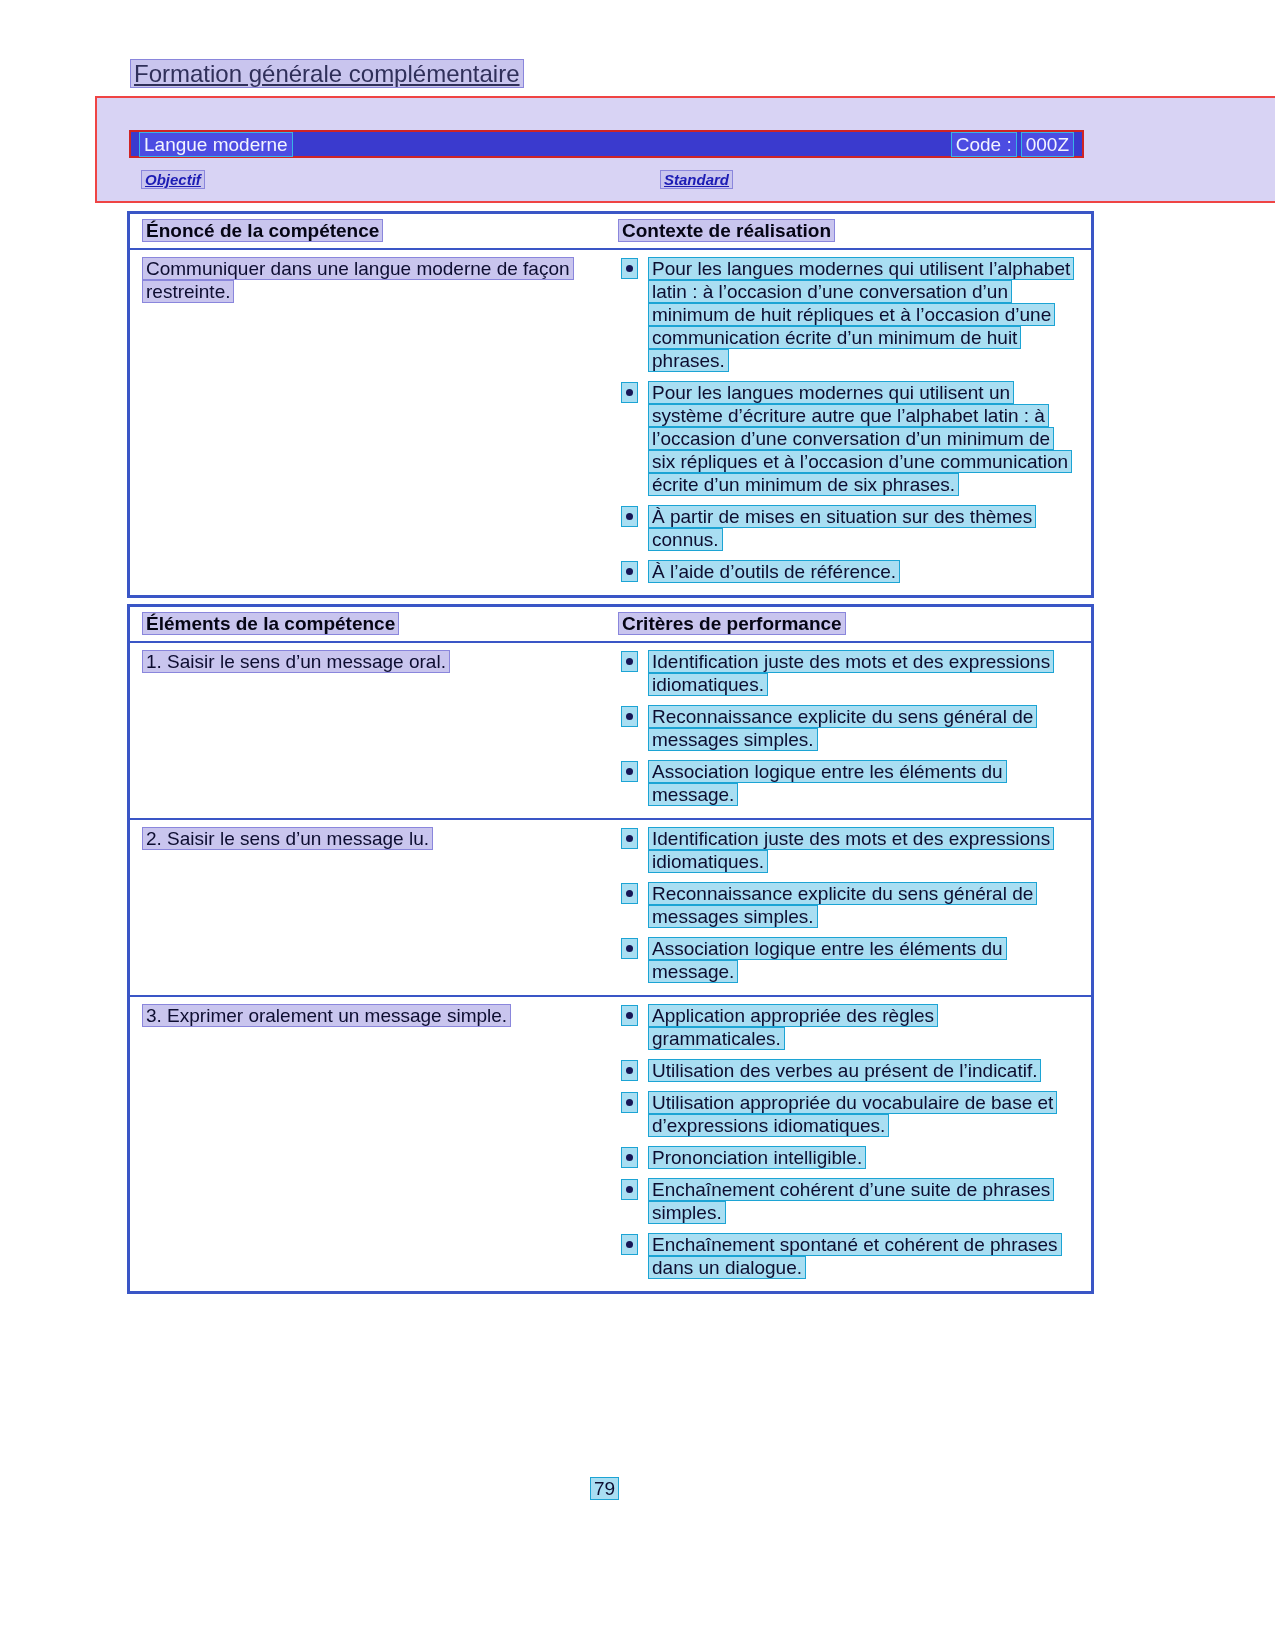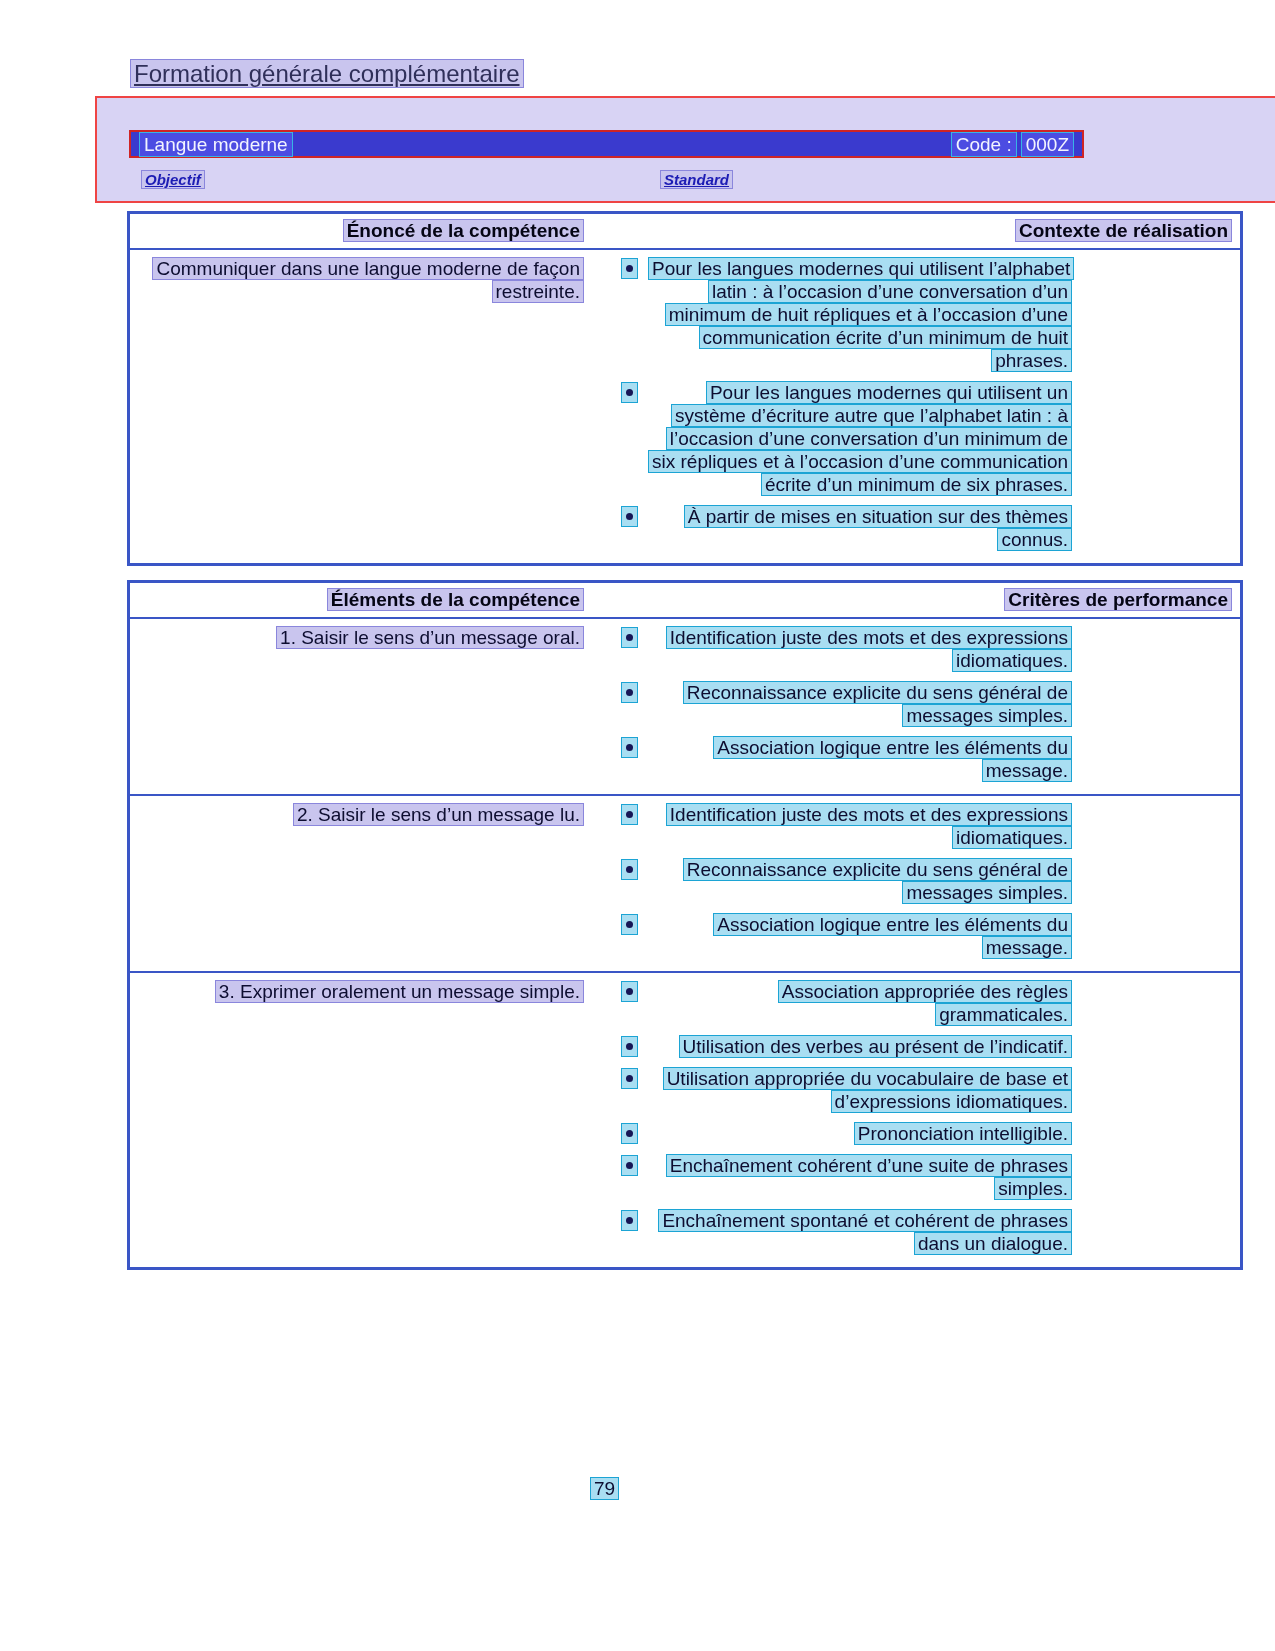--- a/index.html
+++ b/index.html
@@ -48,21 +48,21 @@
     display:grid; grid-template-columns:488px 1fr; margin-top:9px;
   }
   .obj-std-row .head-it {
     font-weight:bold; font-style:italic; text-decoration:underline;
     color:#1c1cb4; font-size:15px;
   }
   .obj-pad { margin-left:12px; }
   .std-pad { margin-left:10px;padding-left:33px; }
 
   
-  .tbl { width:1116px; border:3px solid #3a56c6; margin-top:8px; background:#ffffff;text-align:right; }
+  .tbl { width:967px; border:3px solid #3a56c6; margin-top:8px; background:#ffffff; }
   .trow { display:grid; grid-template-columns:488px 1fr; }
   .thead { border-bottom:2px solid #3a56c6; padding:3px 0 4px 0; }
   .thead .cell-l, .thead .cell-r { padding-top:2px; padding-bottom:2px; }
   .cell-l { padding:7px 34px 12px 12px; }
   .cell-r { padding:7px 8px 12px 0; }
   .bold { font-weight:bold; color:#050514; }
   .row-sep { border-bottom:2px solid #3a56c6; }
 
   .bullet-item {
     display:grid; grid-template-columns:30px 1fr;
@@ -130,25 +130,29 @@
           <span class="btxt"><span class="hl">Pour les langues modernes qui utilisent l’alphabet latin : à l’occasion d’une conversation d’un minimum de huit répliques et à l’occasion d’une communication écrite d’un minimum de huit phrases.</span></span>
         </div>
         <div class="bullet-item">
           <span class="dotbox hl"></span>
           <span class="btxt"><span class="hl">Pour les langues modernes qui utilisent un système d’écriture autre que l’alphabet latin : à l’occasion d’une conversation d’un minimum de six répliques et à l’occasion d’une communication écrite d’un minimum de six phrases.</span></span>
         </div>
         <div class="bullet-item">
           <span class="dotbox hl"></span>
           <span class="btxt"><span class="hl">À partir de mises en situation sur des thèmes connus.</span></span>
         </div>
-      </div>
-    </div>
-  </div>
-
-  <div class="tbl" style="margin-top:14px;">
+        <div class="bullet-item">
+          <span class="dotbox hl"></span>
+          <span class="btxt"><span class="hl">À l’aide d’outils de référence.</span></span>
+        </div>
+      </div>
+    </div>
+  </div>
+
+  <div class="tbl" style="margin-top:6px;">
     <div class="trow thead">
       <div class="cell-l">
         <span class="hl-lav bold">Éléments de la compétence</span>
       </div>
       <div class="cell-r">
         <span class="hl-lav bold">Critères de performance</span>
       </div>
     </div>
 
     <div class="trow row-sep">
@@ -191,21 +195,21 @@
       </div>
     </div>
 
     <div class="trow">
       <div class="cell-l">
         <span class="hl-lav">3.  Exprimer oralement un message simple.</span>
       </div>
       <div class="cell-r">
         <div class="bullet-item">
           <span class="dotbox hl"></span>
-          <span class="btxt"><span class="hl">Association appropriée des règles grammaticales.</span></span>
+          <span class="btxt"><span class="hl">Application appropriée des règles grammaticales.</span></span>
         </div>
         <div class="bullet-item">
           <span class="dotbox hl"></span>
           <span class="btxt"><span class="hl">Utilisation des verbes au présent de l’indicatif.</span></span>
         </div>
         <div class="bullet-item">
           <span class="dotbox hl"></span>
           <span class="btxt"><span class="hl">Utilisation appropriée du vocabulaire de base et d’expressions idiomatiques.</span></span>
         </div>
         <div class="bullet-item">

